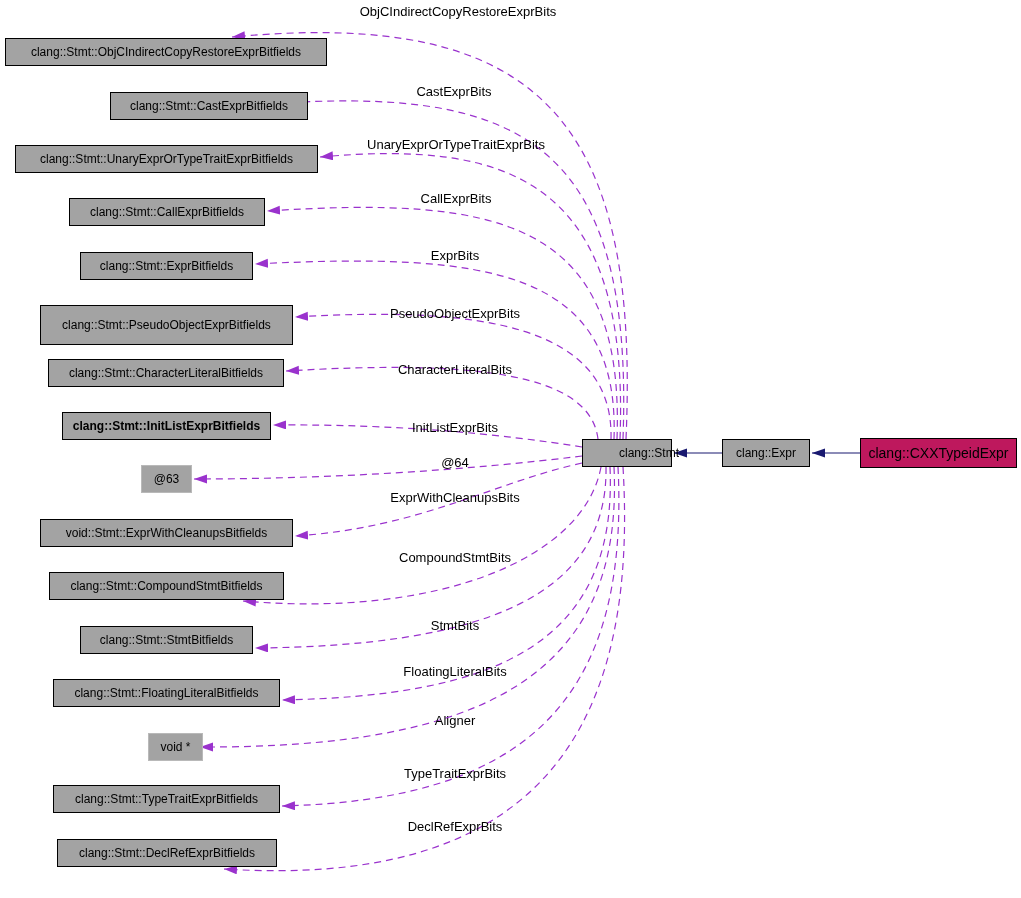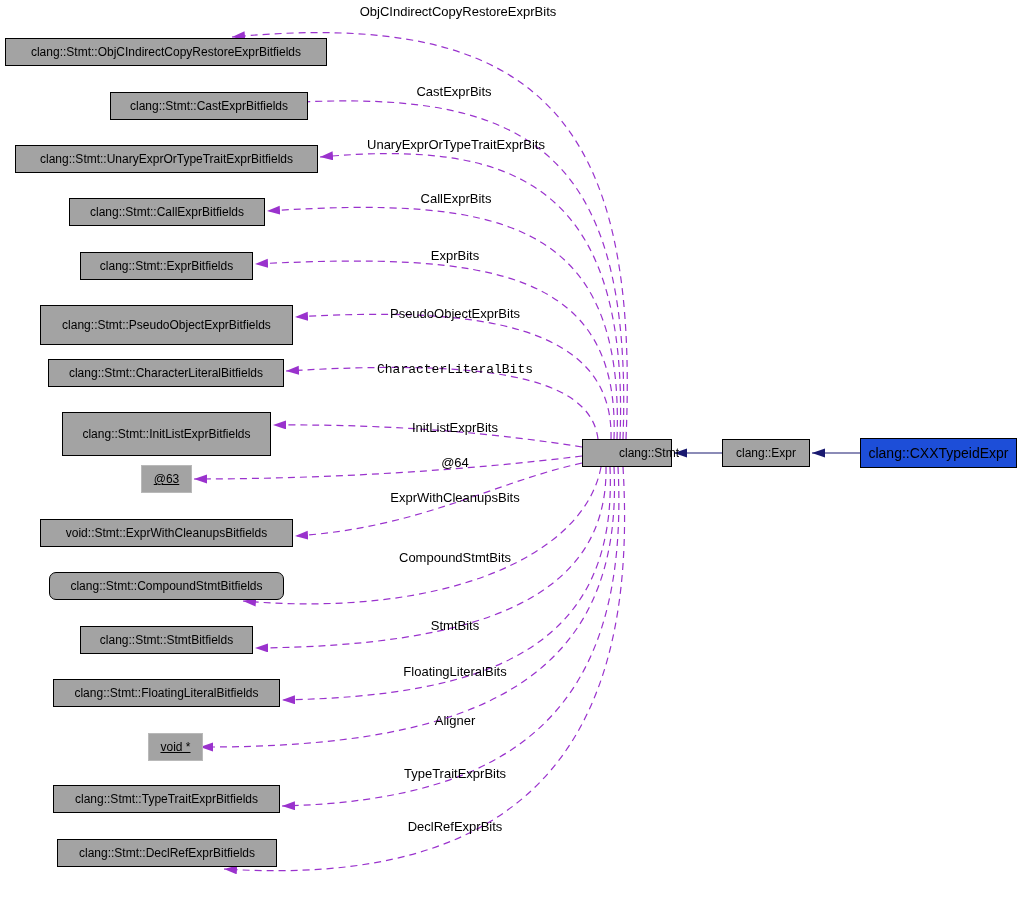--- a/index.html
+++ b/index.html
@@ -11,22 +11,22 @@
   }
   #edges { position:absolute; left:0; top:0; width:1021px; height:898px; }
   .usage-edge { fill:none; stroke:#9a32cd; stroke-width:1.2; stroke-dasharray:7,5; }
   .inherit-edge { fill:none; stroke:#191970; stroke-width:1.2; }
   .node {
     position:absolute; box-sizing:border-box;
     background:#a3a3a3; border:1px solid #000000;
     display:flex; align-items:center; justify-content:center;
     font-size:12px; white-space:nowrap; line-height:1;
   }
-  .node.plain { border-color:#b9b9b9;text-decoration:underline; }
-  .node.target { background:#1d4ed8; border-width:1.5px; font-size:14px; }
+  .node.plain { border-color:#b9b9b9; }
+  .node.target { background:#be185d; border-width:1.5px; font-size:14px; }
   .elabel {
     position:absolute; transform:translateX(-50%);
     font-size:13px; white-space:nowrap; line-height:1.1;
   }
 </style>
 </head>
 <body>
 
 <div id="canvas">
 
@@ -75,30 +75,30 @@
     </div>
   <div class="node" style="left:80px;  top:252px; width:173px; height:28px;">
       <span>clang::Stmt::ExprBitfields</span>
     </div>
   <div class="node" style="left:40px;  top:305px; width:253px; height:40px;">
       <span>clang::Stmt::PseudoObjectExprBitfields</span>
     </div>
   <div class="node" style="left:48px;  top:359px; width:236px; height:28px;">
       <span>clang::Stmt::CharacterLiteralBitfields</span>
     </div>
-  <div class="node" style="left:62px;  top:412px; width:209px; height:44px;">
+  <div class="node" style="left:62px;  top:412px; width:209px; height:28px;font-weight:bold;">
       <span>clang::Stmt::InitListExprBitfields</span>
     </div>
   <div class="node plain" style="left:141px; top:465px; width:51px; height:28px;">
       <span>@63</span>
     </div>
   <div class="node" style="left:40px;  top:519px; width:253px; height:28px;">
       <span>void::Stmt::ExprWithCleanupsBitfields</span>
     </div>
-  <div class="node" style="left:49px;  top:572px; width:235px; height:28px;border-radius:7px;">
+  <div class="node" style="left:49px;  top:572px; width:235px; height:28px;">
       <span>clang::Stmt::CompoundStmtBitfields</span>
     </div>
   <div class="node" style="left:80px;  top:626px; width:173px; height:28px;">
       <span>clang::Stmt::StmtBitfields</span>
     </div>
   <div class="node" style="left:53px;  top:679px; width:227px; height:28px;">
       <span>clang::Stmt::FloatingLiteralBitfields</span>
     </div>
   <div class="node plain" style="left:148px; top:733px; width:55px; height:28px;">
       <span>void *</span>
@@ -119,21 +119,21 @@
   <div class="node target" style="left:860px; top:438px; width:157px; height:30px;">
       <span>clang::CXXTypeidExpr</span>
     </div>
 
   <div class="elabel" style="left:458px; top:5px;">ObjCIndirectCopyRestoreExprBits</div>
   <div class="elabel" style="left:454px; top:85px;">CastExprBits</div>
   <div class="elabel" style="left:456px; top:138px;">UnaryExprOrTypeTraitExprBits</div>
   <div class="elabel" style="left:456px; top:192px;">CallExprBits</div>
   <div class="elabel" style="left:455px; top:249px;">ExprBits</div>
   <div class="elabel" style="left:455px; top:307px;">PseudoObjectExprBits</div>
-  <div class="elabel" style="left:455px; top:363px;font-family:Liberation Mono, monospace;">CharacterLiteralBits</div>
+  <div class="elabel" style="left:455px; top:363px;">CharacterLiteralBits</div>
   <div class="elabel" style="left:455px; top:421px;">InitListExprBits</div>
   <div class="elabel" style="left:455px; top:456px;">@64</div>
   <div class="elabel" style="left:455px; top:491px;">ExprWithCleanupsBits</div>
   <div class="elabel" style="left:455px; top:551px;">CompoundStmtBits</div>
   <div class="elabel" style="left:455px; top:619px;">StmtBits</div>
   <div class="elabel" style="left:455px; top:665px;">FloatingLiteralBits</div>
   <div class="elabel" style="left:455px; top:714px;">Aligner</div>
   <div class="elabel" style="left:455px; top:767px;">TypeTraitExprBits</div>
   <div class="elabel" style="left:455px; top:820px;">DeclRefExprBits</div>
 

